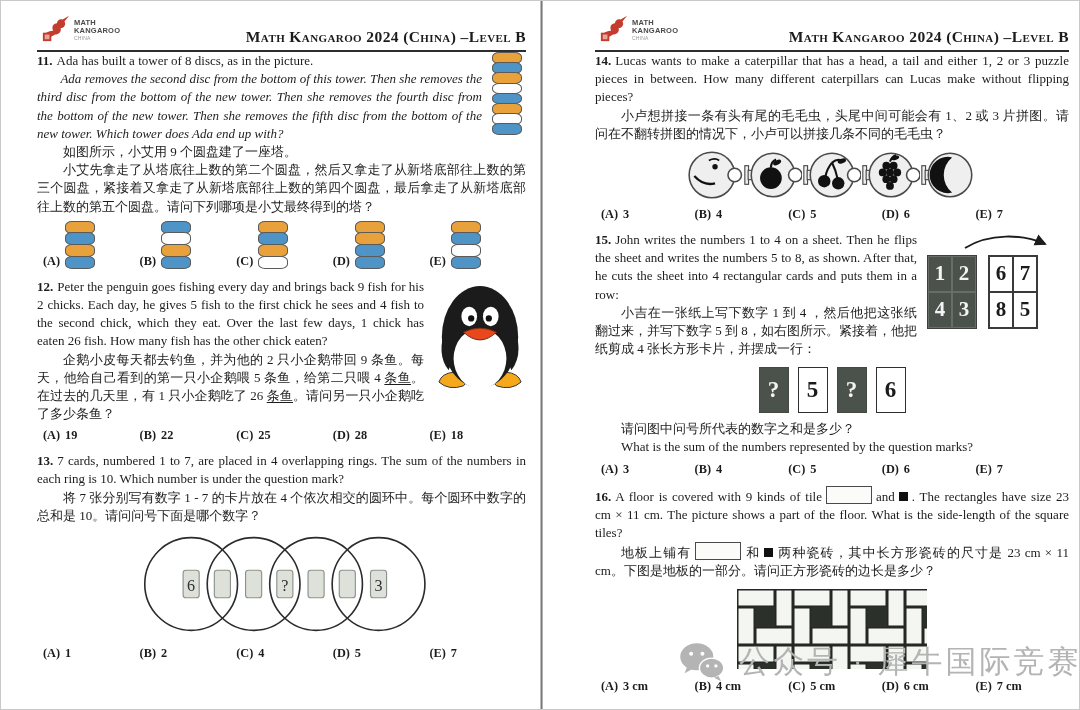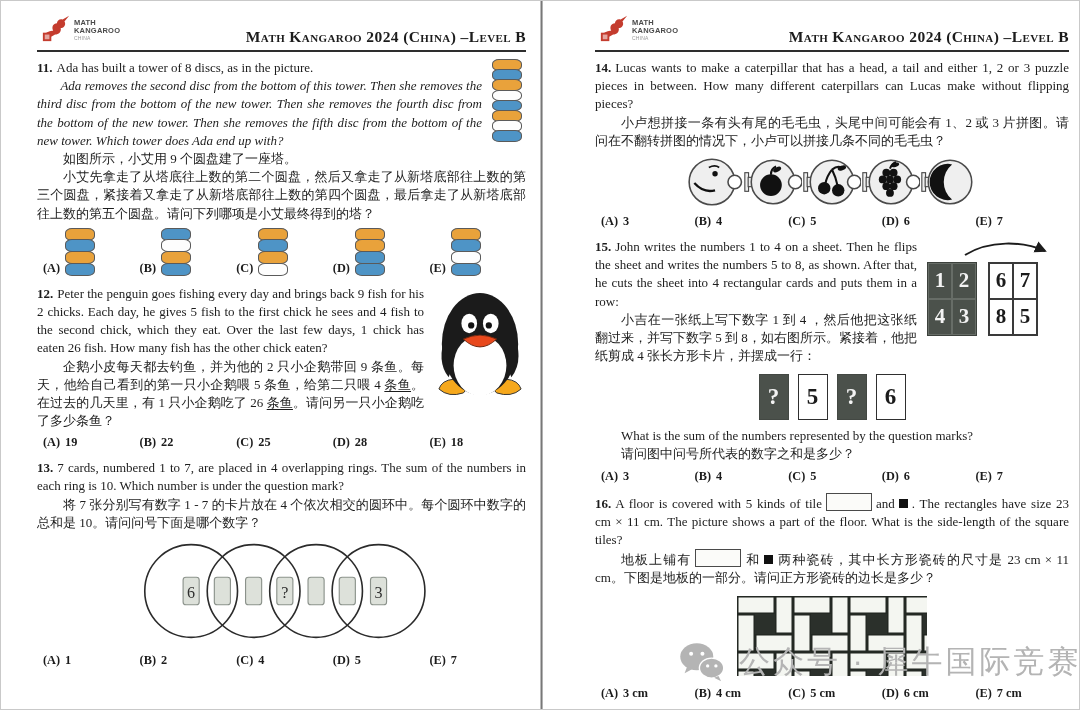--- a/index.html
+++ b/index.html
@@ -5,21 +5,21 @@
   html,body{margin:0;padding:0;background:#f5f5f5;}
   .canvas{position:relative;width:1080px;height:710px;background:#ffffff;overflow:hidden;
           border:1px solid #c9c9c9;box-sizing:border-box;
           font-family:"Liberation Serif",serif;color:#1c1c1c;}
   .divider{position:absolute;left:539px;top:0;width:3px;height:710px;
            background:linear-gradient(to right,#e8e8e8,#6f6f6f 45%,#cfcfcf);}
   .page{position:absolute;top:0;height:710px;box-sizing:border-box;}
   .page-left{left:0;width:539px;padding:12px 14px 0 36px;}
   .page-right{left:542px;width:538px;padding:12px 12px 0 52px;}
 
-  .page-header{position:relative;height:37px;border-bottom:2px solid #2e2e2e;margin-bottom:7px;}
+  .page-header{position:relative;height:37px;border-bottom:2px solid #2e2e2e;}
   .logo{position:absolute;left:4px;top:0;display:flex;gap:3px;align-items:flex-start;}
   .logo-text{font-family:"Liberation Sans",sans-serif;font-weight:bold;
              font-size:7.5px;line-height:1.1;color:#4a4a4a;letter-spacing:.2px;padding-top:6px;}
   .logo-text .cn{font-size:5px;color:#999;font-weight:normal;}
   .header-title{text-align:right;font-weight:bold;font-variant:small-caps;
                 font-size:15.5px;letter-spacing:.4px;padding-top:15px;}
 
   p{margin:0;}
   .qp{font-size:13px;line-height:1.4;text-align:justify;}
   .zh{text-indent:2em;}
@@ -383,22 +383,22 @@
         </div>
       </div>
       <p class="qp"><b class="qnum">15.</b><span>John writes the numbers 1 to 4 on a sheet. Then he flips the sheet and writes the numbers 5 to 8, as shown. After that, he cuts the sheet into 4 rectangular cards and puts them in a row:</span></p>
       <p class="qp zh">小吉在一张纸上写下数字 1 到 4 ，然后他把这张纸翻过来，并写下数字 5 到 8，如右图所示。紧接着，他把纸剪成 4 张长方形卡片，并摆成一行：</p>
       <div class="cards15">
         <div class="card15 dark">?</div>
         <div class="card15">5</div>
         <div class="card15 dark">?</div>
         <div class="card15">6</div>
       </div>
+      <p class="qp zh">请问图中问号所代表的数字之和是多少？</p>
       <p class="qp zh">What is the sum of the numbers represented by the question marks?</p>
-      <p class="qp zh">请问图中问号所代表的数字之和是多少？</p>
       <div class="opts">
         <span class="opt">
             <b class="olab">(A)</b>
             <span class="oval">3</span>
           </span>
         <span class="opt">
             <b class="olab">(B)</b>
             <span class="oval">4</span>
           </span>
         <span class="opt">
@@ -410,21 +410,21 @@
             <span class="oval">6</span>
           </span>
         <span class="opt">
             <b class="olab">(E)</b>
             <span class="oval">7</span>
           </span>
       </div>
     </div>
 
     <div class="qblock">
-      <p class="qp"><b class="qnum">16.</b><span>A floor is covered with 5 kinds of tile</span><span class="tile-rect"></span><span>and</span><span class="tile-sq"></span><span>. The rectangles have size 23 cm × 11 cm. The picture shows a part of the floor. What is the side-length of the square tiles?</span></p>
+      <p class="qp"><b class="qnum">16.</b><span>A floor is covered with 9 kinds of tile</span><span class="tile-rect"></span><span>and</span><span class="tile-sq"></span><span>. The rectangles have size 23 cm × 11 cm. The picture shows a part of the floor. What is the side-length of the square tiles?</span></p>
       <p class="qp zh"><span>地板上铺有</span><span class="tile-rect"></span><span>和</span><span class="tile-sq"></span><span>两种瓷砖，其中长方形瓷砖的尺寸是 23 cm × 11 cm。下图是地板的一部分。请问正方形瓷砖的边长是多少？</span></p>
       <div class="bw-wrap">
         <svg width="190" height="80">
           <defs>
             <pattern id="bw" width="56" height="56" patternUnits="userSpaceOnUse">
               <rect width="56" height="56" fill="#2b302b"></rect>
               <rect x="0.8" y="0.8" width="36.4" height="16.4" fill="#f4f6f1" stroke="#1e231e" stroke-width="1.4"></rect>
               <rect x="38.8" y="0.8" width="16.4" height="36.4" fill="#f4f6f1" stroke="#1e231e" stroke-width="1.4"></rect>
               <rect x="0.8" y="18.8" width="16.4" height="36.4" fill="#f4f6f1" stroke="#1e231e" stroke-width="1.4"></rect>
               <rect x="18.8" y="38.8" width="36.4" height="16.4" fill="#f4f6f1" stroke="#1e231e" stroke-width="1.4"></rect>

